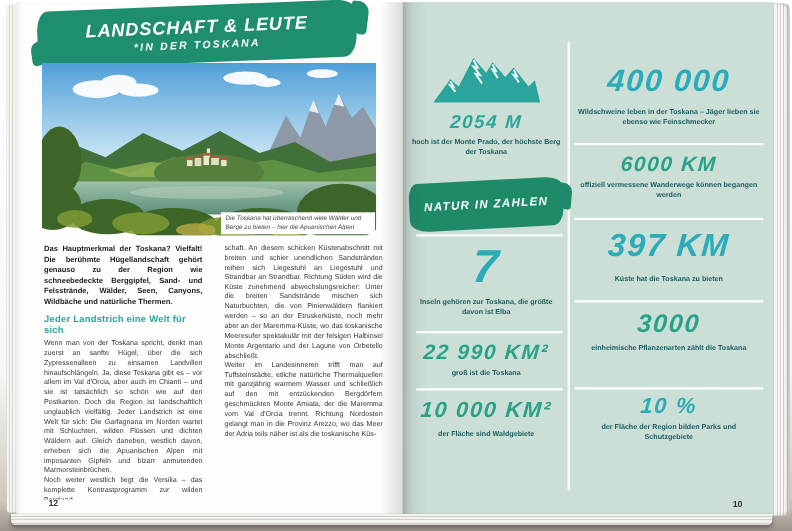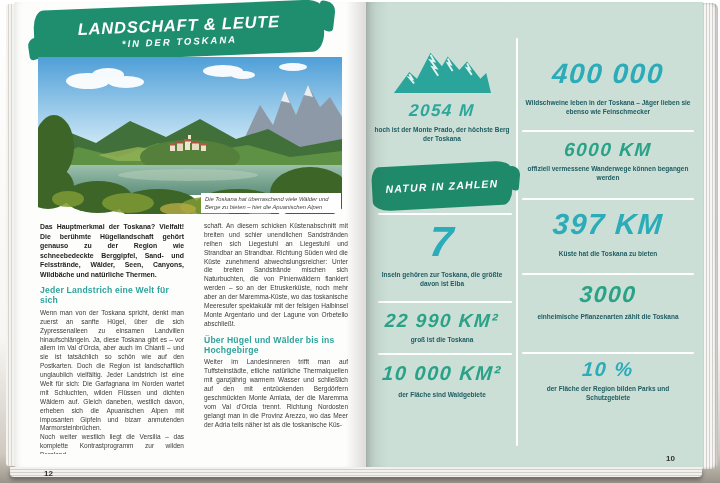--- a/index.html
+++ b/index.html
@@ -48,21 +48,21 @@
   .photo svg{display:block;width:100%;height:100%;}
   .photo-caption{position:absolute;right:1px;bottom:1px;width:132px;background:#fff;
     padding:2px 4px;font-size:5.8px;font-style:italic;color:#444;line-height:1.4;}
   .article{position:absolute;left:26px;top:220px;width:308px;height:232px;overflow:hidden;
     display:flex;gap:20px;}
   .col{width:149px;}
   .intro{font-weight:bold;color:#1c1c1c;font-size:6.9px;line-height:1.38;text-align:justify;}
   .h-teal{color:var(--heading-teal);font-weight:bold;font-size:8.6px;line-height:1.15;margin:7px 0 3px 0;letter-spacing:.2px;}
   .bodytxt{color:var(--ink);font-size:6.5px;line-height:1.37;text-align:justify;white-space:pre-line;}
   .pagenum{position:absolute;font-size:8px;font-weight:bold;color:#333;}
-  .pagenum-left{left:30px;top:467px;}
+  .pagenum-left{left:30px;top:451px;}
   .pagenum-right{right:28px;top:452px;}
   
   .vr{position:absolute;left:150px;top:36px;width:1.6px;height:408px;background:#fff;border-radius:1px;}
   .hr{position:absolute;height:1.6px;background:#fff;border-radius:1px;}
   .hrL{left:12px;width:134px;}
   .hrR{left:156px;width:172px;}
   .stat{position:absolute;text-align:center;}
   .statL{left:4px;width:144px;}
   .statR{left:156px;width:172px;}
   .stat-value{font-weight:bold;font-style:italic;letter-spacing:1.5px;transform:skewX(-4deg);line-height:1;}
@@ -169,21 +169,20 @@
 
       <div class="article">
         <div class="col">
           <div class="intro">Das Hauptmerkmal der Toskana? Vielfalt! Die berühmte Hügellandschaft gehört genauso zu der Region wie schneebedeckte Berggipfel, Sand- und Felsstrände, Wälder, Seen, Canyons, Wildbäche und natürliche Thermen.</div>
           <div class="h-teal">Jeder Landstrich eine Welt für sich</div>
           <div class="bodytxt">Wenn man von der Toskana spricht, denkt man zuerst an sanfte Hügel, über die sich Zypressenalleen zu einsamen Landvillen hinaufschlängeln. Ja, diese Toskana gibt es – vor allem im Val d'Orcia, aber auch im Chianti – und sie ist tatsächlich so schön wie auf den Postkarten. Doch die Region ist landschaftlich unglaublich vielfältig. Jeder Landstrich ist eine Welt für sich: Die Garfagnana im Norden wartet mit Schluchten, wilden Flüssen und dichten Wäldern auf. Gleich daneben, westlich davon, erheben sich die Apuanischen Alpen mit imposanten Gipfeln und bizarr anmutenden Marmorsteinbrüchen.
 Noch weiter westlich liegt die Versilia – das komplette Kontrastprogramm zur wilden Bergland-</div>
         </div>
         <div class="col">
           <div class="bodytxt">schaft. An diesem schicken Küstenabschnitt mit breiten und schier unendlichen Sandstränden reihen sich Liegestuhl an Liegestuhl und Strandbar an Strandbar. Richtung Süden wird die Küste zunehmend abwechslungsreicher: Unter die breiten Sandstrände mischen sich Naturbuchten, die von Pinienwäldern flankiert werden – so an der Etruskerküste, noch mehr aber an der Maremma-Küste, wo das toskanische Meeresufer spektakulär mit der felsigen Halbinsel Monte Argentario und der Lagune von Orbetello abschließt.</div>
-          <div class="h-teal">Über Hügel und Wälder bis ins Hochgebirge</div>
           <div class="bodytxt">Weiter im Landesinneren trifft man auf Tuffsteinstädte, etliche natürliche Thermalquellen mit ganzjährig warmem Wasser und schließlich auf den mit entzückenden Bergdörfern geschmückten Monte Amiata, der die Maremma vom Val d'Orcia trennt. Richtung Nordosten gelangt man in die Provinz Arezzo, wo das Meer der Adria teils näher ist als die toskanische Küs-</div>
         </div>
       </div>
 
       <div class="pagenum pagenum-left">12</div>
     </div>
 
     <div class="page page-right">
       <div class="vr"></div>
 

